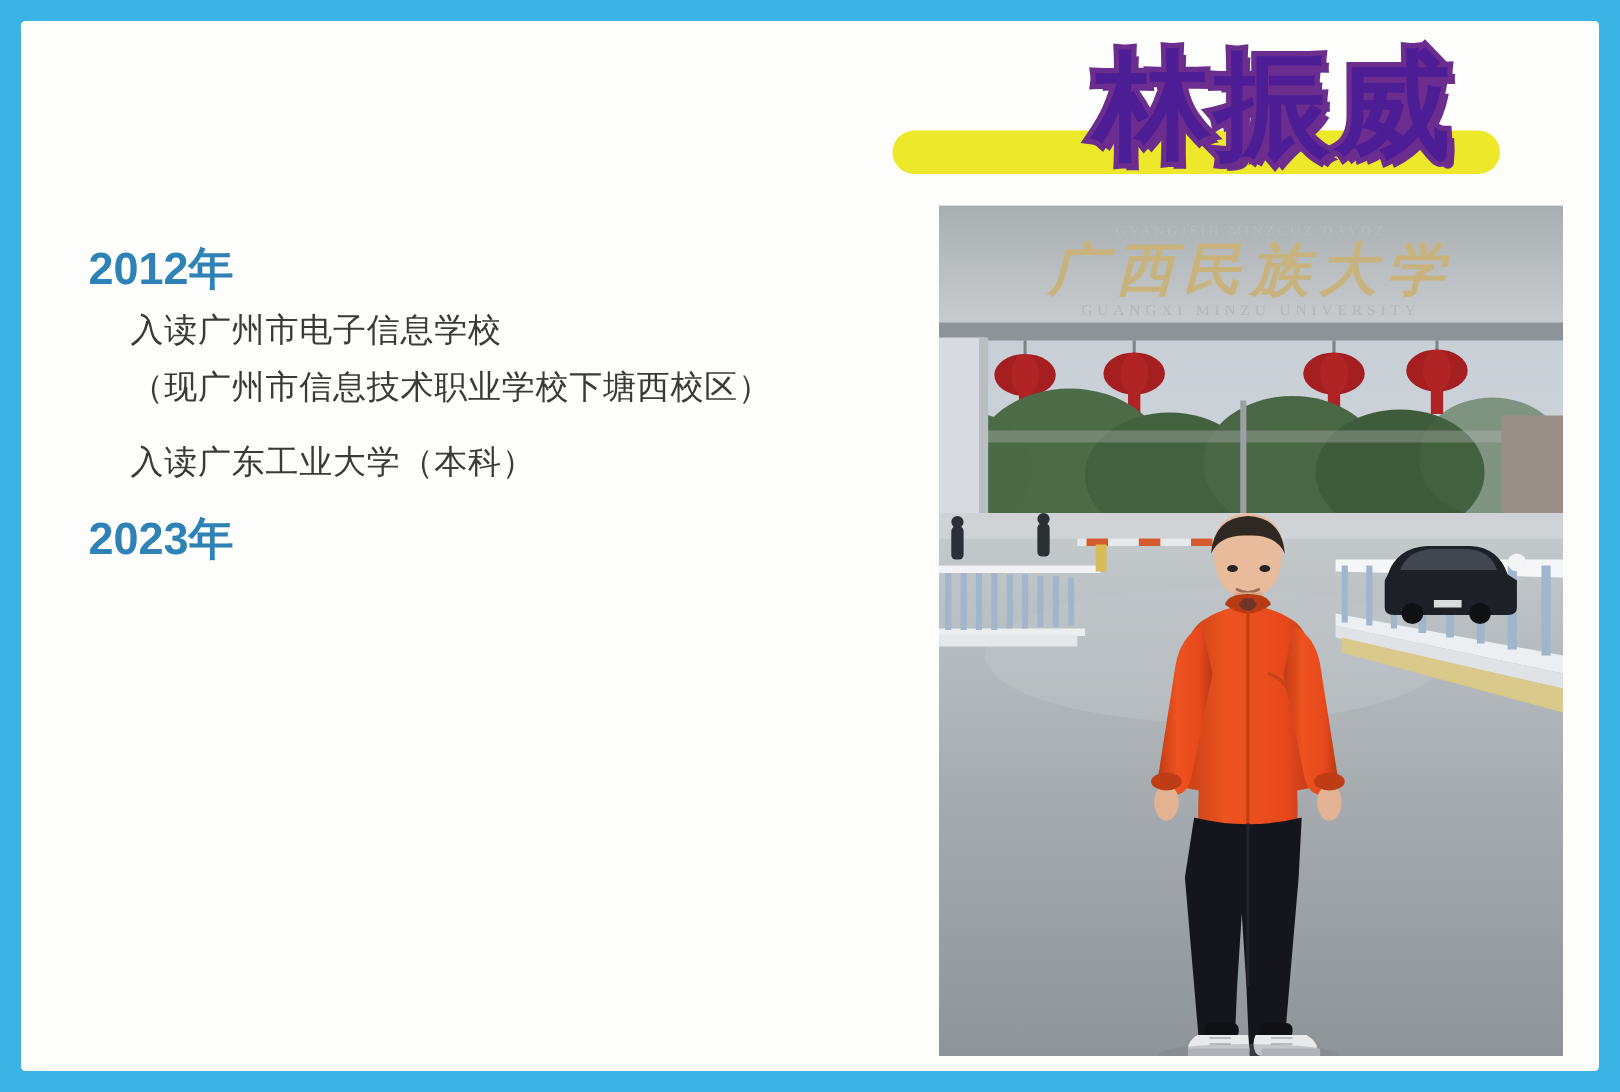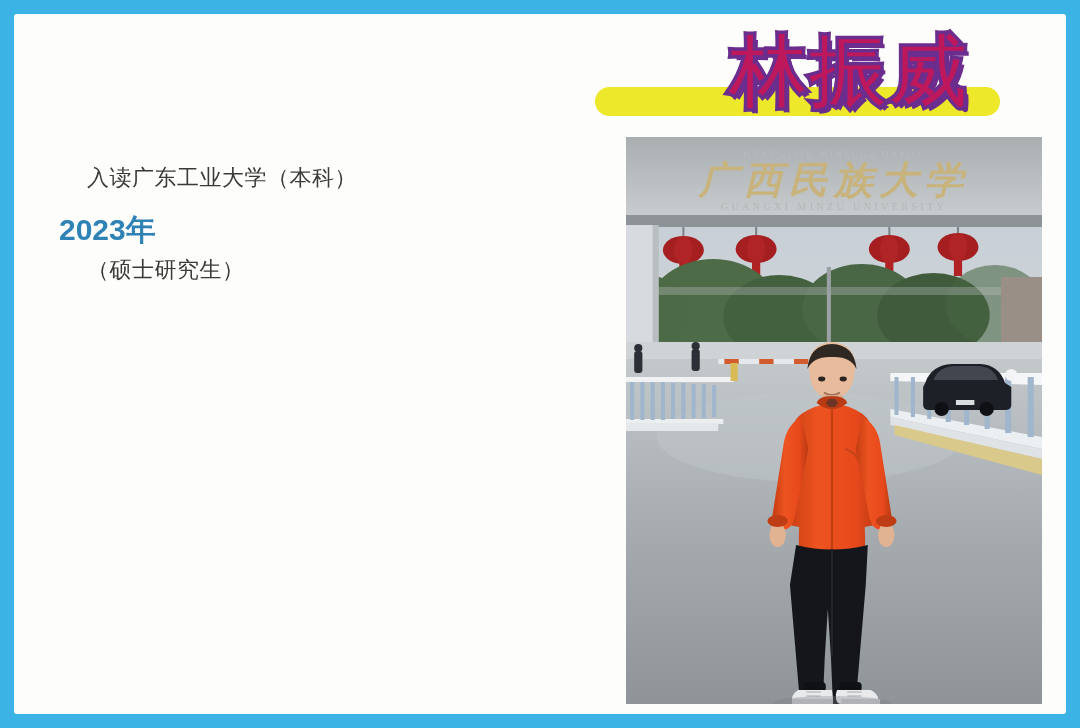--- a/index.html
+++ b/index.html
@@ -24,22 +24,22 @@
   
   #title-block{
     position:absolute;left:581px;top:59px;width:420px;height:62px;
   }
   #title-bar{
     position:absolute;left:0;top:14px;width:405px;height:29px;
     background:#EDE82A;border-radius:15px;
   }
   #title-text{
     position:absolute;left:134px;top:-48px;
-    font-size:78px;line-height:92px;font-weight:400;
-    color:#be185d;letter-spacing:2px;white-space:nowrap;
+    font-size:78px;line-height:92px;font-weight:700;
+    color:#4c1d95;letter-spacing:2px;white-space:nowrap;
     -webkit-text-stroke:7px #6B2D8E;
     paint-order:stroke fill;
     text-shadow:5px 5px 0 #6B2D8E;
     font-family:"DejaVu Sans","Liberation Sans",sans-serif;
     text-align:right;
   }
 
   
   #timeline{
     position:absolute;left:45px;top:145px;width:560px;
@@ -70,32 +70,38 @@
 <div id="poster">
   <div id="inner">
 
     <div id="title-block">
       <div id="title-bar"></div>
       <div id="title-text">林振威</div>
     </div>
 
     <div id="timeline">
 
+      <div class="entry">
+        <div class="year">2012年</div>
+        <div class="desc">
+          <div>入读广州市电子信息学校</div>
+          <div>（现广州市信息技术职业学校下塘西校区）</div>
+        </div>
+      </div>
 
 
       <div class="entry">
         <div class="desc">
           <div>入读广东工业大学（本科）</div>
         </div>
       </div>
 
       <div class="entry">
         <div class="year">2023年</div>
         <div class="desc">
-          <div>（硕士研究生）</div>
         </div>
       </div>
 
     </div>
 
     <div id="photo">
       <svg viewBox="0 0 406 567" preserveAspectRatio="none">
         <defs>
           <linearGradient id="skyG" x1="0" y1="0" x2="0" y2="1">
             <stop offset="0" stop-color="#c4cbd2"></stop>

